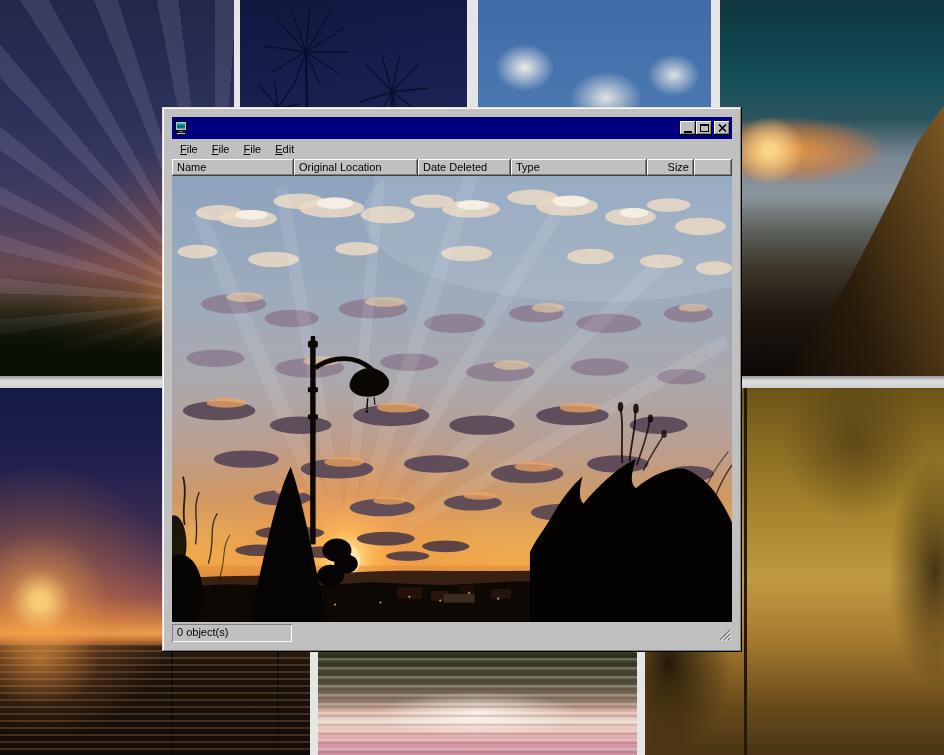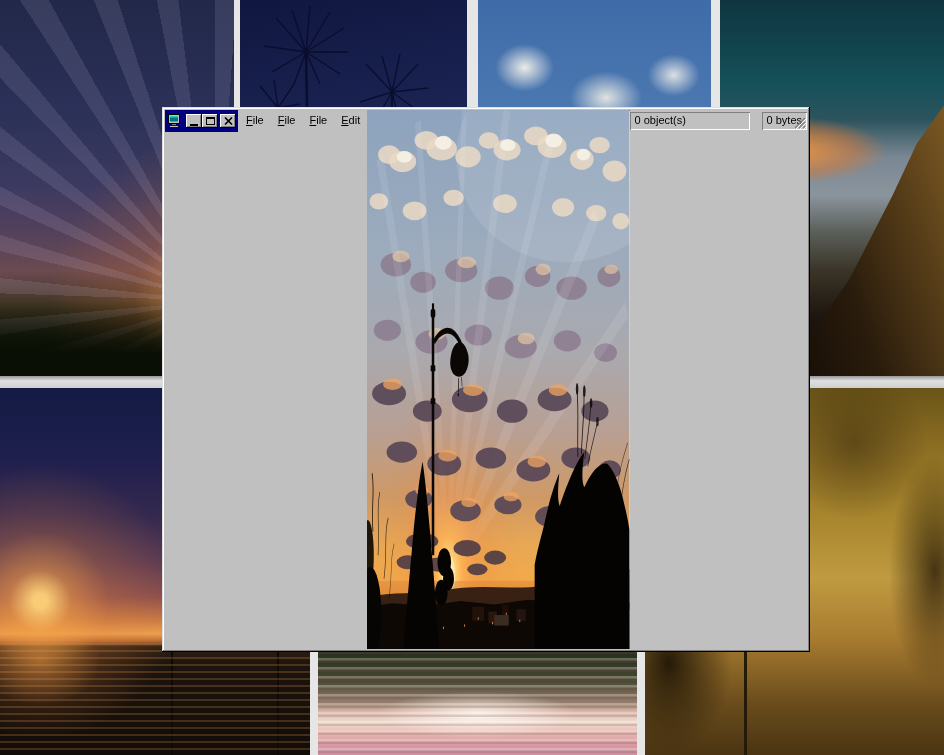--- a/index.html
+++ b/index.html
@@ -71,25 +71,25 @@
   #tileG { left:645px; top:388px; width:299px; height:367px;
     background:
       radial-gradient(ellipse 30% 35% at 8% 75%, rgba(28,20,6,.92), rgba(28,20,6,0) 70%),
       radial-gradient(ellipse 22% 45% at 97% 50%, rgba(40,28,8,.8), rgba(40,28,8,0) 70%),
       radial-gradient(ellipse 35% 30% at 70% 15%, rgba(60,44,14,.55), rgba(60,44,14,0) 70%),
       linear-gradient(to bottom, #6a5418 0%, #8a6c22 15%, #a8862e 35%, #c09a40 52%, #a87c30 68%, #6a4c1c 86%, #4a3412 100%);
   }
 
   
   #window {
-    position: absolute; left: 162px; top: 107px; width: 648px; height: 545px;
+    position: absolute; left: 162px; top: 107px; width: 580px; height: 545px;
     background: var(--chrome, #c0c0c0);
     box-shadow: inset -1px -1px #000, inset 1px 1px var(--chrome_light, #dfdfdf), inset -2px -2px var(--chrome_dark, #808080), inset 2px 2px #fff;
-    padding: 3px;
-    display: flex; flex-direction: row;
+    padding: 10px;
+    display: flex; flex-direction: column;
   }
   .titlebar {
     height: 22px; flex: none;
     background: var(--titlebar, #000080);
     display: flex; align-items: center; padding: 0 2px;
   }
   .title-icon { width: 16px; height: 16px; flex: none; display:block; }
   .title-text { color: #fff; font-weight: bold; margin-left: 3px; flex: 1 1 auto;
     white-space: nowrap; overflow: hidden; }
   .controls { display: flex; gap: 0; flex: none; align-items: center; }
@@ -115,21 +115,21 @@
   }
   .hcell.fill { flex: 1 1 auto; }
 
   .content {
     flex: 1 1 auto; position: relative; overflow: hidden;
     box-shadow: inset 1px 1px #404040, inset -1px -1px var(--chrome_light,#dfdfdf);
     background: #000;
   }
   .content svg { position: absolute; inset: 0; width: 100%; height: 100%; display: block; }
 
-  .statusbar { height: 20px; flex: none; display: flex; gap: 12px; padding-top: 2px; position: relative; }
+  .statusbar { height: 20px; flex: none; display: flex; gap: 0; padding-top: 2px; position: relative; }
   .panel {
     box-shadow: inset 1px 1px var(--chrome_dark,#808080), inset -1px -1px #fff;
     padding: 2px 5px; white-space: nowrap; overflow: hidden; color: #000;
   }
   .panel.p1 { flex: 0 0 120px; }
   .panel.p2 { flex: 1 1 auto; }
   .grip { position: absolute; right: 1px; bottom: 1px; width: 13px; height: 13px; }
 </style>
 </head>
 <body>
@@ -192,20 +192,28 @@
       </button>
     </span>
   </div>
 
   <div class="menubar" id="menubar">
       <span class="menu-item">File</span>
       <span class="menu-item">File</span>
       <span class="menu-item">File</span>
       <span class="menu-item">Edit</span>
     </div>
+  <div class="headerrow" id="headerrow">
+      <div class="hcell" style="width: 122px; text-align: left;">Name</div>
+      <div class="hcell" style="width: 124px; text-align: left;">Original Location</div>
+      <div class="hcell" style="width: 93px; text-align: left;">Date Deleted</div>
+      <div class="hcell" style="width: 136px; text-align: left;">Type</div>
+      <div class="hcell" style="width: 47px; text-align: right;">Size</div>
+      <div class="hcell fill" style="text-align: left;"></div>
+    </div>
 
   <div class="content">
     <svg viewBox="0 0 618 460" preserveAspectRatio="none">
       <defs>
         <linearGradient id="sky" x1="0" y1="0" x2="0" y2="1">
           <stop offset="0" stop-color="#8da3bd"></stop>
             <stop offset=".25" stop-color="#9cabbd"></stop>
           <stop offset=".45" stop-color="#aaa9ae"></stop>
             <stop offset=".60" stop-color="#b89f93"></stop>
           <stop offset=".72" stop-color="#cf9966"></stop>
@@ -394,19 +402,18 @@
         <path d="M198,209 C202,201 212,198 218,198 C227,198 236,203 239,210 C241,215 238,220 232,224 C223,229 207,229 200,223 C195,219 195,214 198,209 Z"></path>
         <path d="M216,229 L215,241" stroke="#0a0705" stroke-width="1.5" fill="none"></path>
         <circle cx="215" cy="243" r="1.5"></circle>
         <path d="M223,228 L224,236" stroke="#0a0705" stroke-width="1.2" fill="none"></path>
       </g>
     </svg>
   </div>
 
   <div class="statusbar">
     <div class="panel p1">0 object(s)</div>
-    <div class="panel p2">0 bytes</div>
     <svg class="grip" viewBox="0 0 13 13">
       <path d="M12,2 L2,12 M12,6 L6,12 M12,10 L10,12" stroke="#808080" stroke-width="1.4" fill="none"></path>
       <path d="M13,3 L3,13 M13,7 L7,13 M13,11 L11,13" stroke="#ffffff" stroke-width="1" fill="none"></path>
     </svg>
   </div>
 </div>
 
 </body></html>

